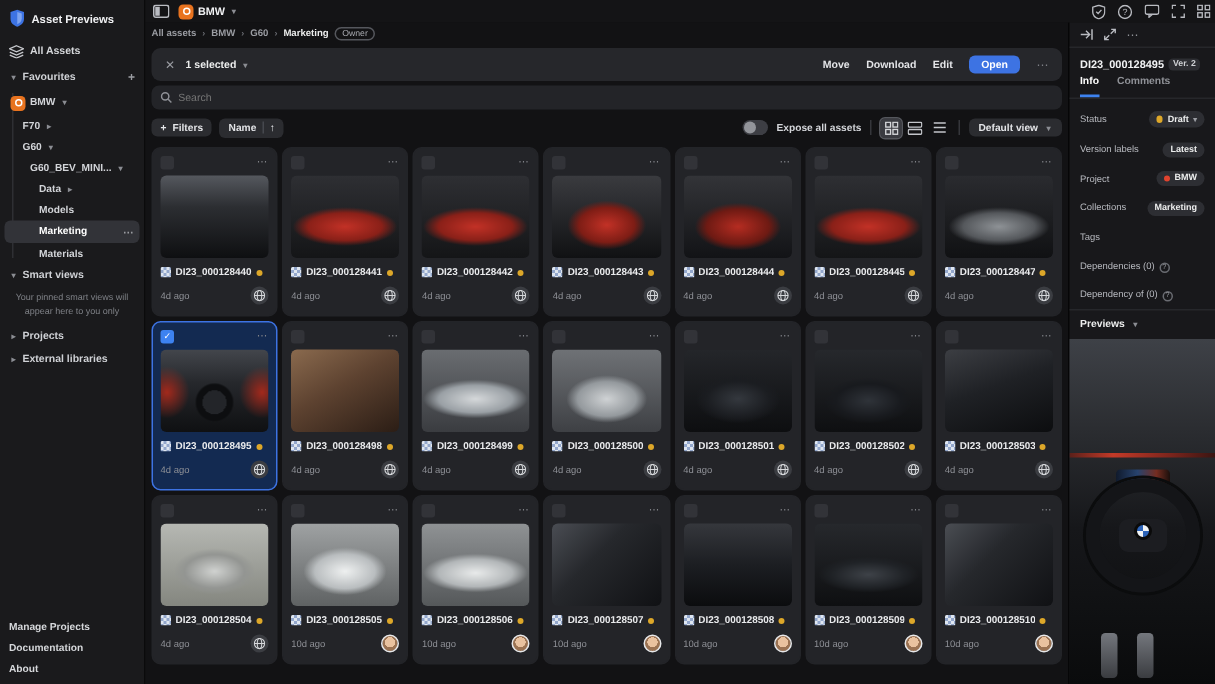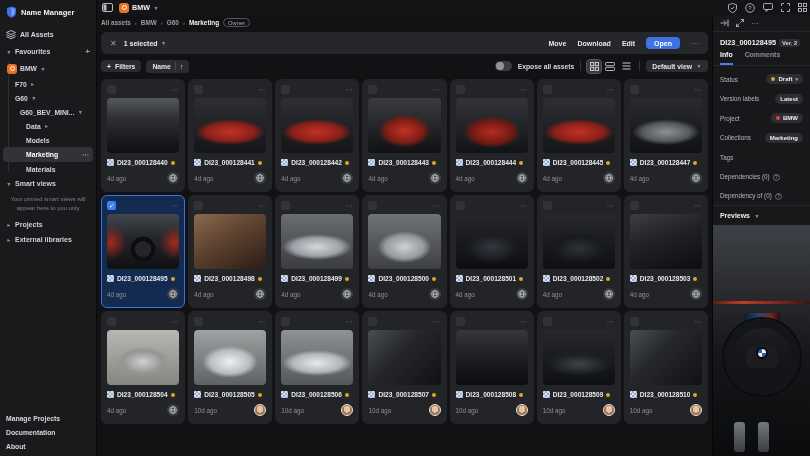--- a/index.html
+++ b/index.html
@@ -179,21 +179,21 @@
 <body>
 
 <div class="layout">
 
   <aside class="sidebar">
     <div class="sb-logo">
       <svg class="logo" viewBox="0 0 11 12">
         <path d="M5.5 0.5 L10 2 V6.5 C10 9.5 7.8 11 5.5 11.8 C3.2 11 1 9.5 1 6.5 V2 Z" fill="#3d73e3"></path>
         <path d="M5.5 2 L8.5 3 V6.3 C8.5 8.3 7 9.5 5.5 10.1 Z" fill="#7ea4ef"></path>
       </svg>
-      <span class="sb-title">Name Manager</span>
+      <span class="sb-title">Asset Previews</span>
     </div>
     <div class="sb-item">
       <svg width="10" height="9" viewBox="0 0 10 9">
         <path d="M5 0.5 L9.5 2.5 L5 4.5 L0.5 2.5 Z" fill="none" stroke="#c6c8cd" stroke-width="0.9"></path>
         <path d="M0.5 4.7 L5 6.7 L9.5 4.7 M0.5 6.7 L5 8.7 L9.5 6.7" fill="none" stroke="#c6c8cd" stroke-width="0.9"></path>
       </svg>
       <span>All Assets</span>
     </div>
     <div class="sb-row">
       <span class="chev">▾</span>
@@ -330,20 +330,27 @@
           </span>
           <span class="actions">
             <span class="act">Move</span>
             <span class="act">Download</span>
             <span class="act">Edit</span>
             <button class="btn-open">Open</button>
             <span class="dots">⋯</span>
           </span>
         </div>
 
+        <div class="searchbar">
+          <svg width="8" height="8" viewBox="0 0 8 8">
+            <circle cx="3.2" cy="3.2" r="2.5" fill="none" stroke="#8f9197" stroke-width="1"></circle>
+            <line x1="5.2" y1="5.2" x2="7.4" y2="7.4" stroke="#8f9197" stroke-width="1"></line>
+          </svg>
+          <input placeholder="Search" style="">
+        </div>
 
         <div class="filterbar">
           <span class="chip">
             <span>+</span>
             <span>Filters</span>
           </span>
           <span class="chip">
             <span>Name</span>
             <span class="vdiv"></span>
             <span>↑</span>

